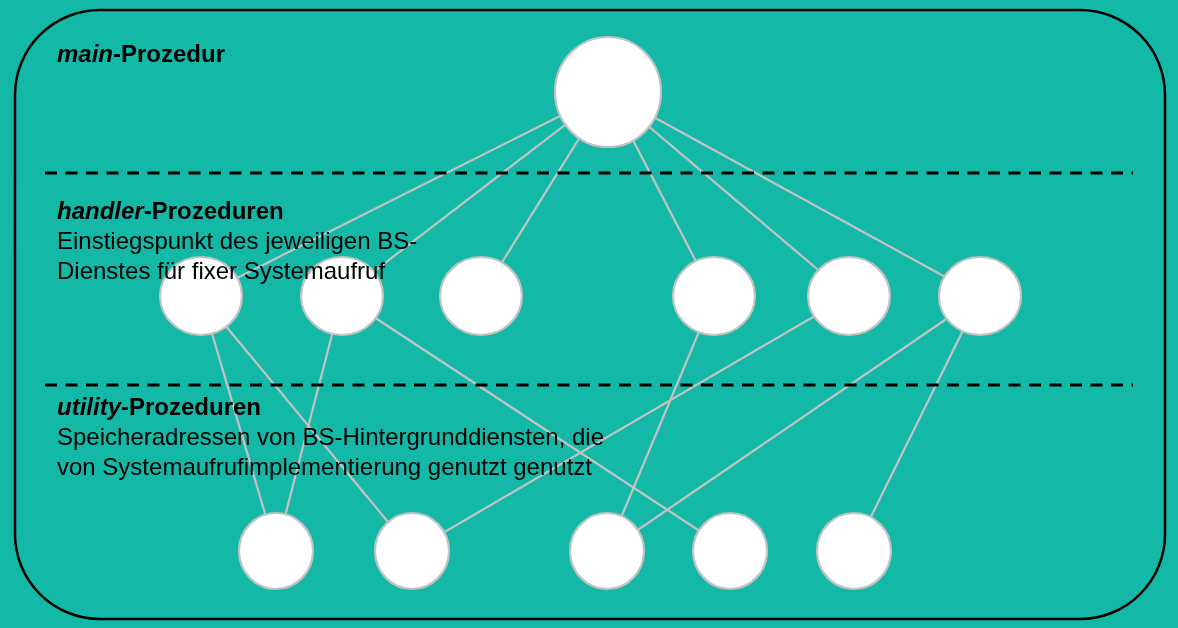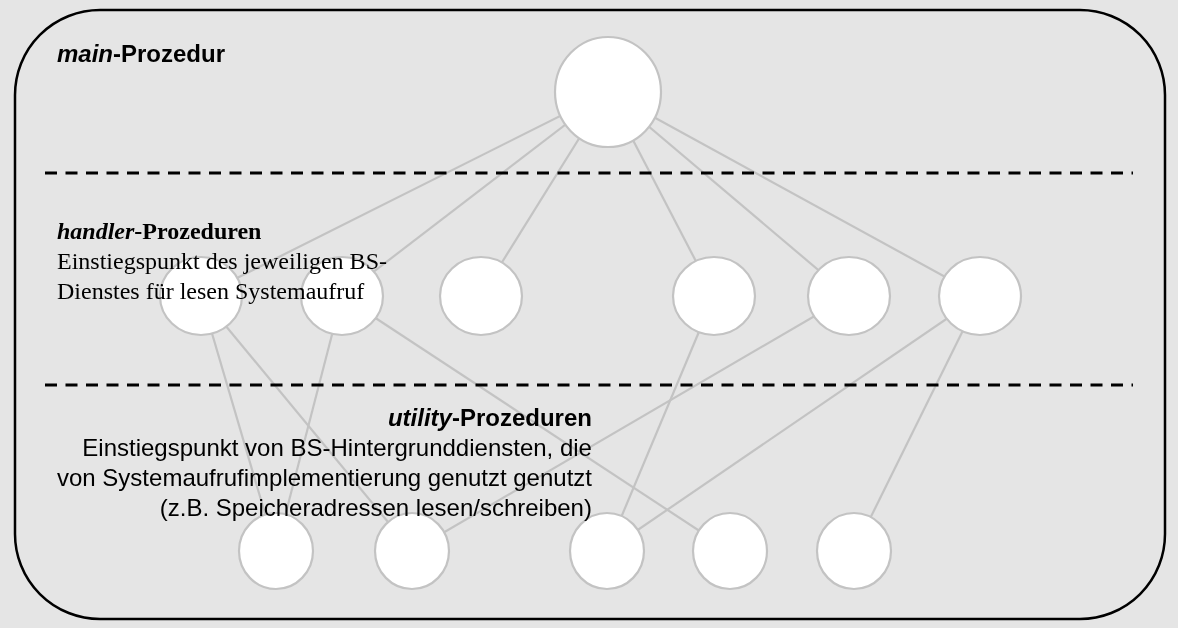--- a/index.html
+++ b/index.html
@@ -4,21 +4,21 @@
 <style>
   html, body {
     margin: 0;
     padding: 0;
     background: #ffffff;
   }
   #stage {
     position: relative;
     width: 1178px;
     height: 628px;
-    background: #e5e5e5;
+    background: #14b8a6;
     font-family: "Liberation Sans", "DejaVu Sans", sans-serif;
     overflow: hidden;
   }
   #diagram-svg {
     position: absolute;
     left: 0;
     top: 0;
     width: 1178px;
     height: 628px;
     display: block;
@@ -31,22 +31,22 @@
     line-height: 30px;
     white-space: nowrap;
   }
   .section .heading {
     font-weight: bold;
   }
   .section .heading .em {
     font-style: italic;
   }
   #section-main    { top: 39px; }
-  #section-handler { top: 216px; font-family: Liberation Serif, serif; }
-  #section-utility { top: 403px; text-align: right; }
+  #section-handler { top: 196px; }
+  #section-utility { top: 392px; }
 </style>
 </head>
 <body>
 
 <div id="stage">
 
   <svg id="diagram-svg" xmlns="http://www.w3.org/2000/svg" viewBox="0 0 1178 628">
       <rect x="15" y="10" width="1150" height="609" rx="85" ry="85" fill="none" stroke="#000000" stroke-width="2.5"></rect>
       <line x1="608" y1="92" x2="201" y2="296" stroke="#c3c3c3" stroke-width="2.2"></line>
       <line x1="608" y1="92" x2="342" y2="296" stroke="#c3c3c3" stroke-width="2.2"></line>
@@ -78,23 +78,22 @@
       <ellipse cx="854" cy="551" rx="37" ry="38" fill="#ffffff" stroke="#c3c3c3" stroke-width="2.2"></ellipse>
     </svg>
 
   <div class="section" id="section-main">
     <div class="heading"><span class="em">main</span><span>-Prozedur</span></div>
   </div>
 
   <div class="section" id="section-handler">
     <div class="heading"><span class="em">handler</span><span>-Prozeduren</span></div>
     <div>Einstiegspunkt des jeweiligen BS-</div>
-    <div>Dienstes für lesen Systemaufruf</div>
+    <div>Dienstes für fixer Systemaufruf</div>
   </div>
 
   <div class="section" id="section-utility">
     <div class="heading"><span class="em">utility</span><span>-Prozeduren</span></div>
-    <div>Einstiegspunkt von BS-Hintergrunddiensten, die</div>
+    <div>Speicheradressen von BS-Hintergrunddiensten, die</div>
     <div>von Systemaufrufimplementierung genutzt genutzt</div>
-    <div>(z.B. Speicheradressen lesen/schreiben)</div>
   </div>
 
 </div>
 
 </body></html>

